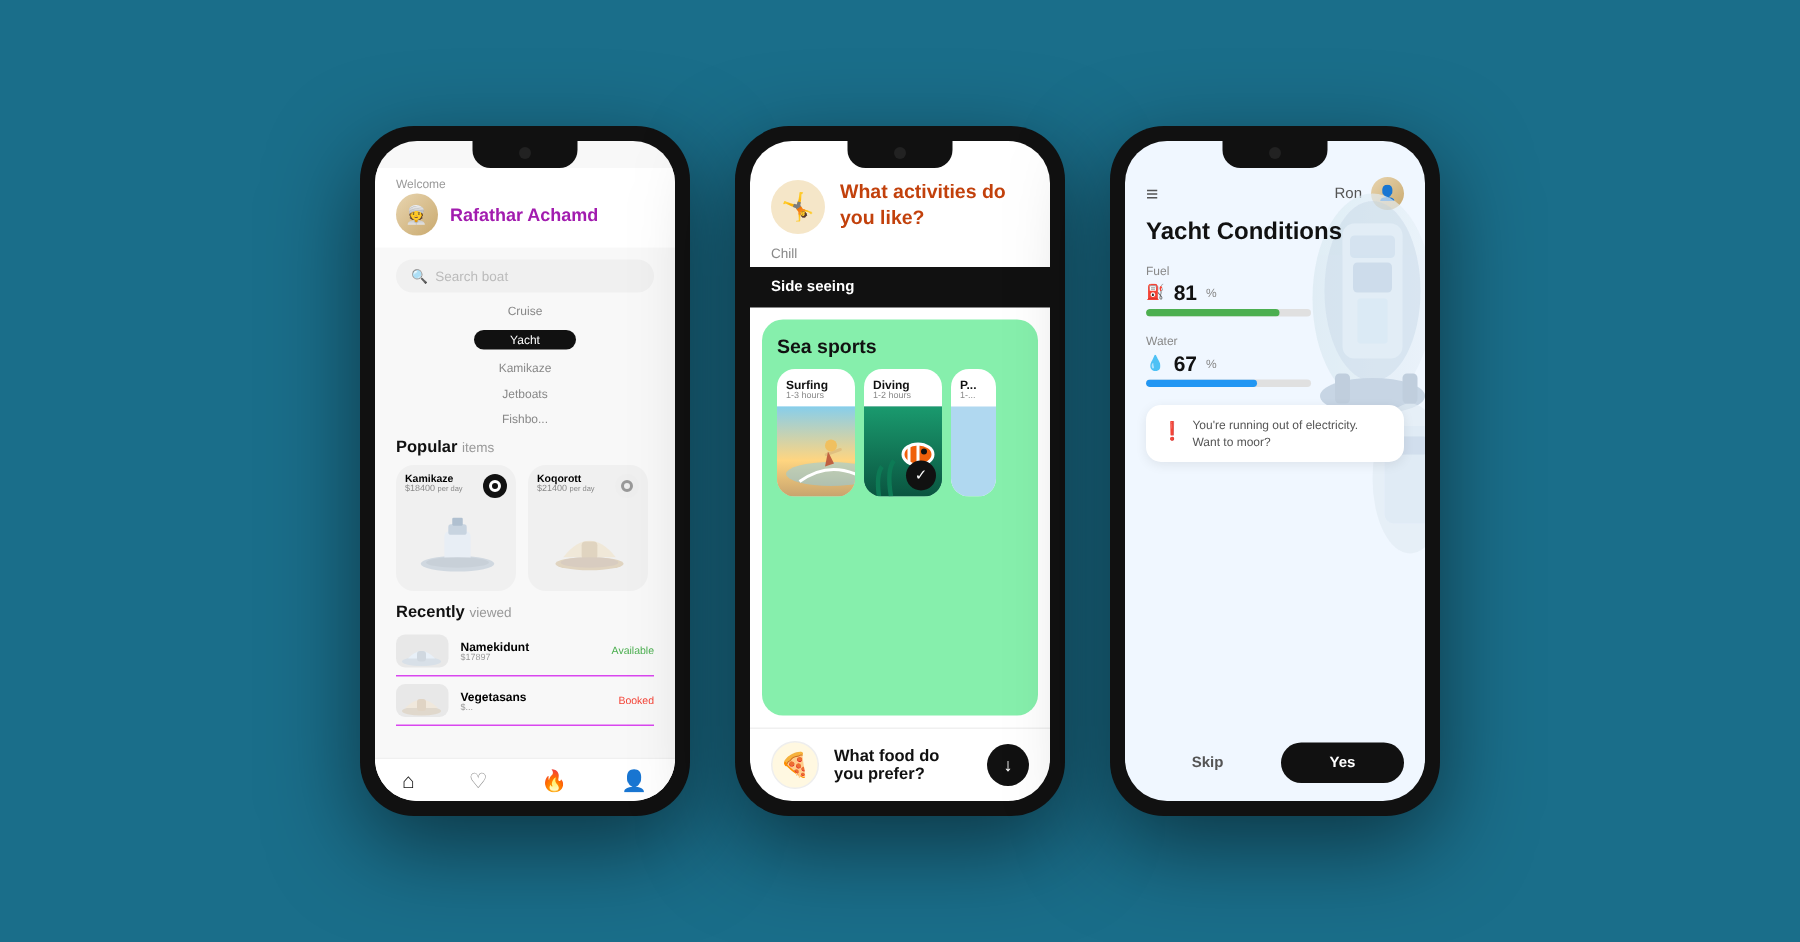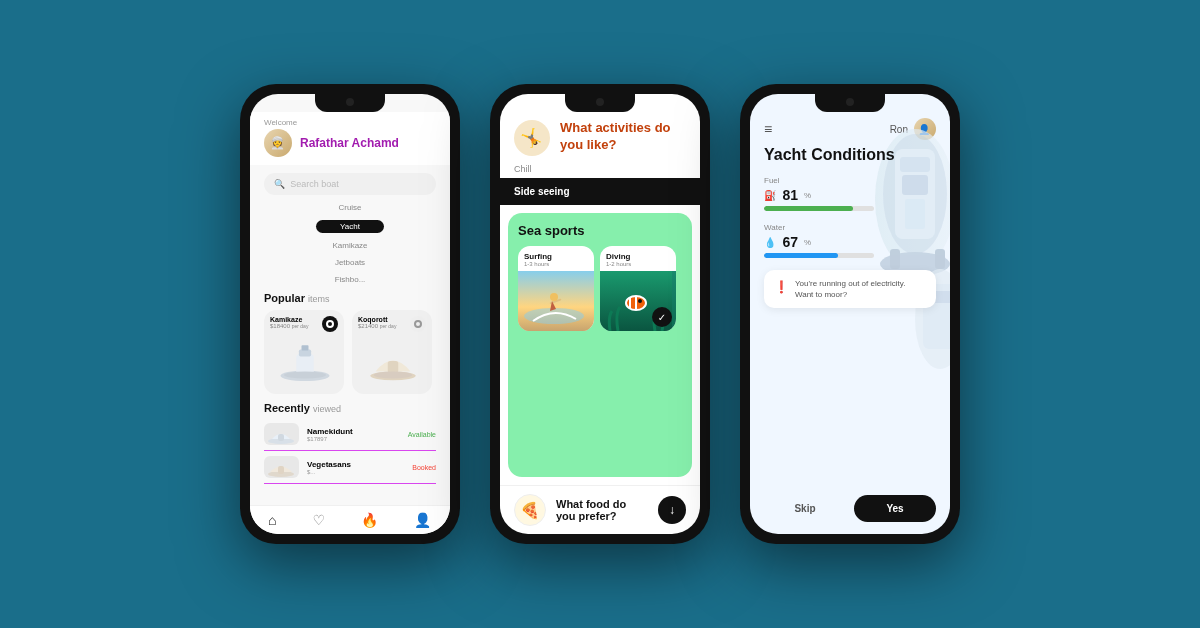--- a/index.html
+++ b/index.html
@@ -287,21 +287,21 @@
       font-weight: 700;
       color: #111;
       margin-bottom: 8px;
     }
     .activities-grid {
       display: flex;
       gap: 6px;
       overflow: hidden;
     }
     .activity-card {
-      width: 76px;
+      width: 52px;
       background: #fff;
       border-radius: 12px;
       overflow: hidden;
       flex-shrink: 0;
     }
     .activity-card-top {
       padding: 6px 6px 4px;
     }
     .activity-card-name {
       font-size: 8px;

